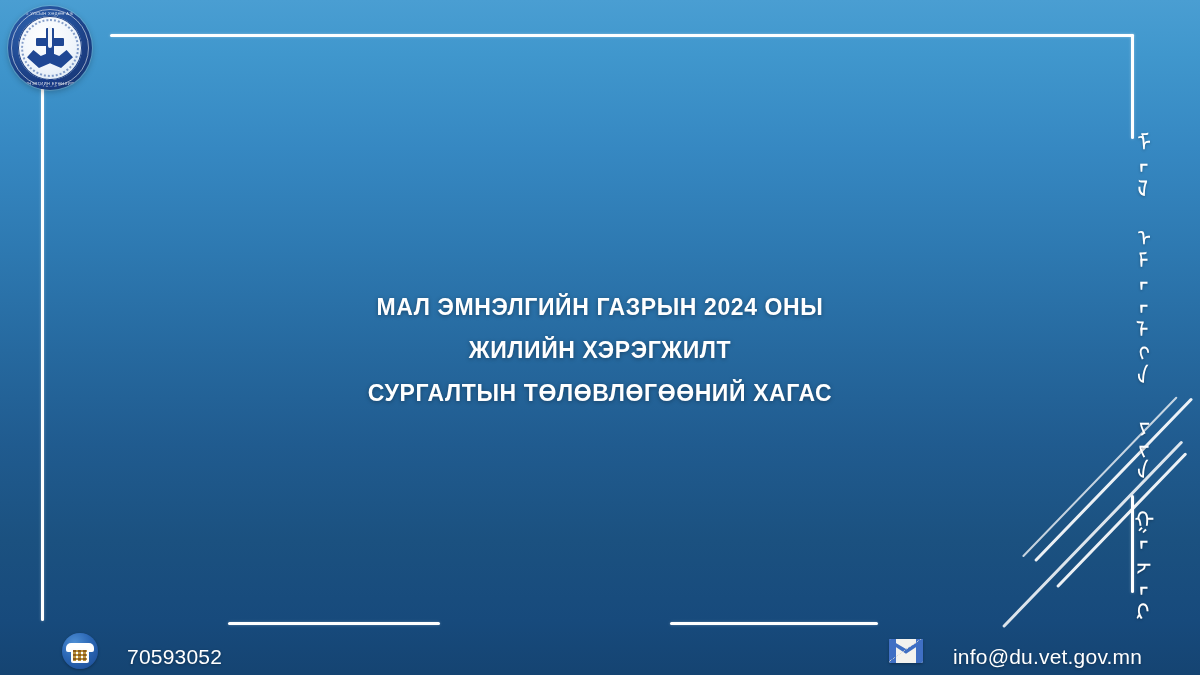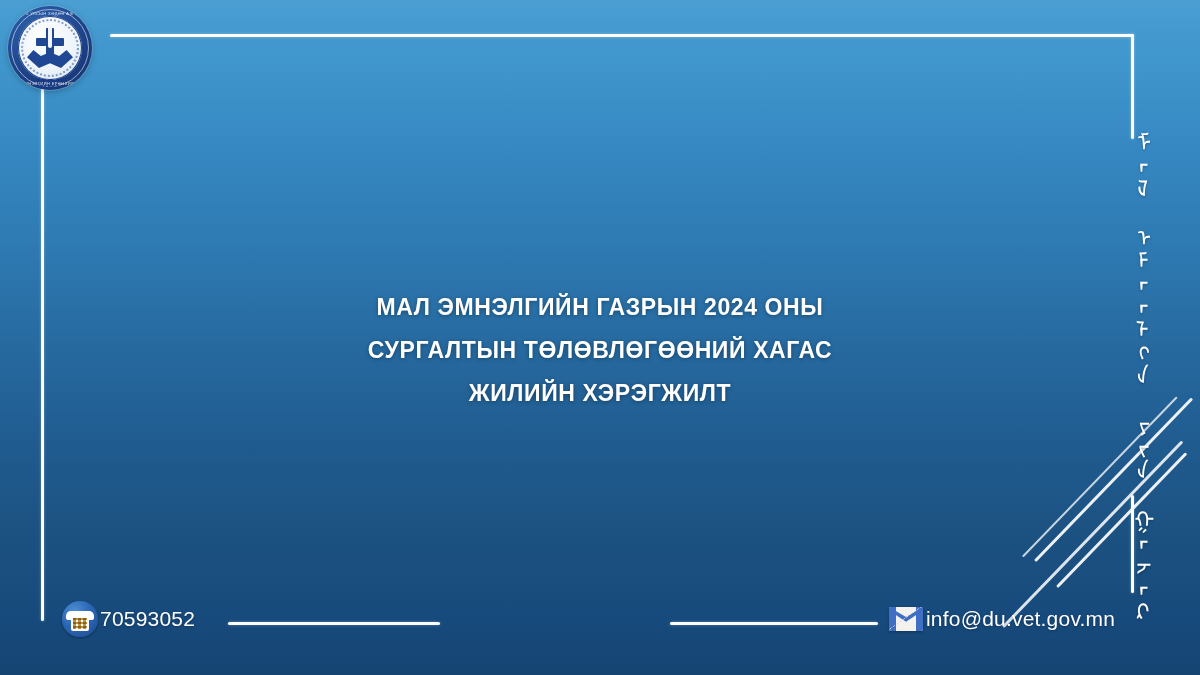--- a/index.html
+++ b/index.html
@@ -137,21 +137,21 @@
     text-orientation:upright;
     letter-spacing:1px;
     text-shadow:0 1px 3px rgba(0,0,0,.3);
     white-space:nowrap;
   }
 
   
   .footer{
     position:absolute; left:0; right:0; bottom:30px; height:44px;
   }
-  .fi{ position:absolute; display:flex; align-items:center; gap:2px; }
+  .fi{ position:absolute; display:flex; align-items:flex-end; gap:29px;margin-top:32px; }
   .fi .label{
     color:#ffffff; font-size:21px; letter-spacing:.2px;
     text-shadow:0 1px 3px rgba(0,0,0,.3); white-space:nowrap;
   }
   .fi-phone { left:62px;  top:0; }
   .fi-web   { left:452px; top:0; }
   .fi-mail  { left:888px; top:0; }
 
   .connector{
     position:absolute; height:3px; background:#ffffff; border-radius:2px;
@@ -251,22 +251,22 @@
   <div class="wreath"></div>
   <div class="cross"></div>
   <div class="snake"></div>
   <div class="beasts"></div>
   <div class="meg">МЭГ</div>
   <div class="arc-bottom">МАЛ ЭМНЭЛГИЙН ЕРӨНХИЙ ГАЗАР</div>
 </div>
 
 <div class="title-block">
   <div class="line">МАЛ ЭМНЭЛГИЙН ГАЗРЫН 2024 ОНЫ</div>
+  <div class="line">ЖИЛИЙН ХЭРЭГЖИЛТ</div>
   <div class="line">СУРГАЛТЫН ТӨЛӨВЛӨГӨӨНИЙ ХАГАС</div>
-  <div class="line">ЖИЛИЙН ХЭРЭГЖИЛТ</div>
 </div>
 
 <div class="mongol">ᠮᠠᠯ ᠡᠮᠨᠡᠯᠭᠡ ᠶᠢᠨ ᠭᠠᠵᠠᠷ</div>
 
 <div class="footer">
 
   <div class="fi fi-phone">
     <span class="ico ico-phone">
       <span class="handset"></span>
         <span class="body"></span>

